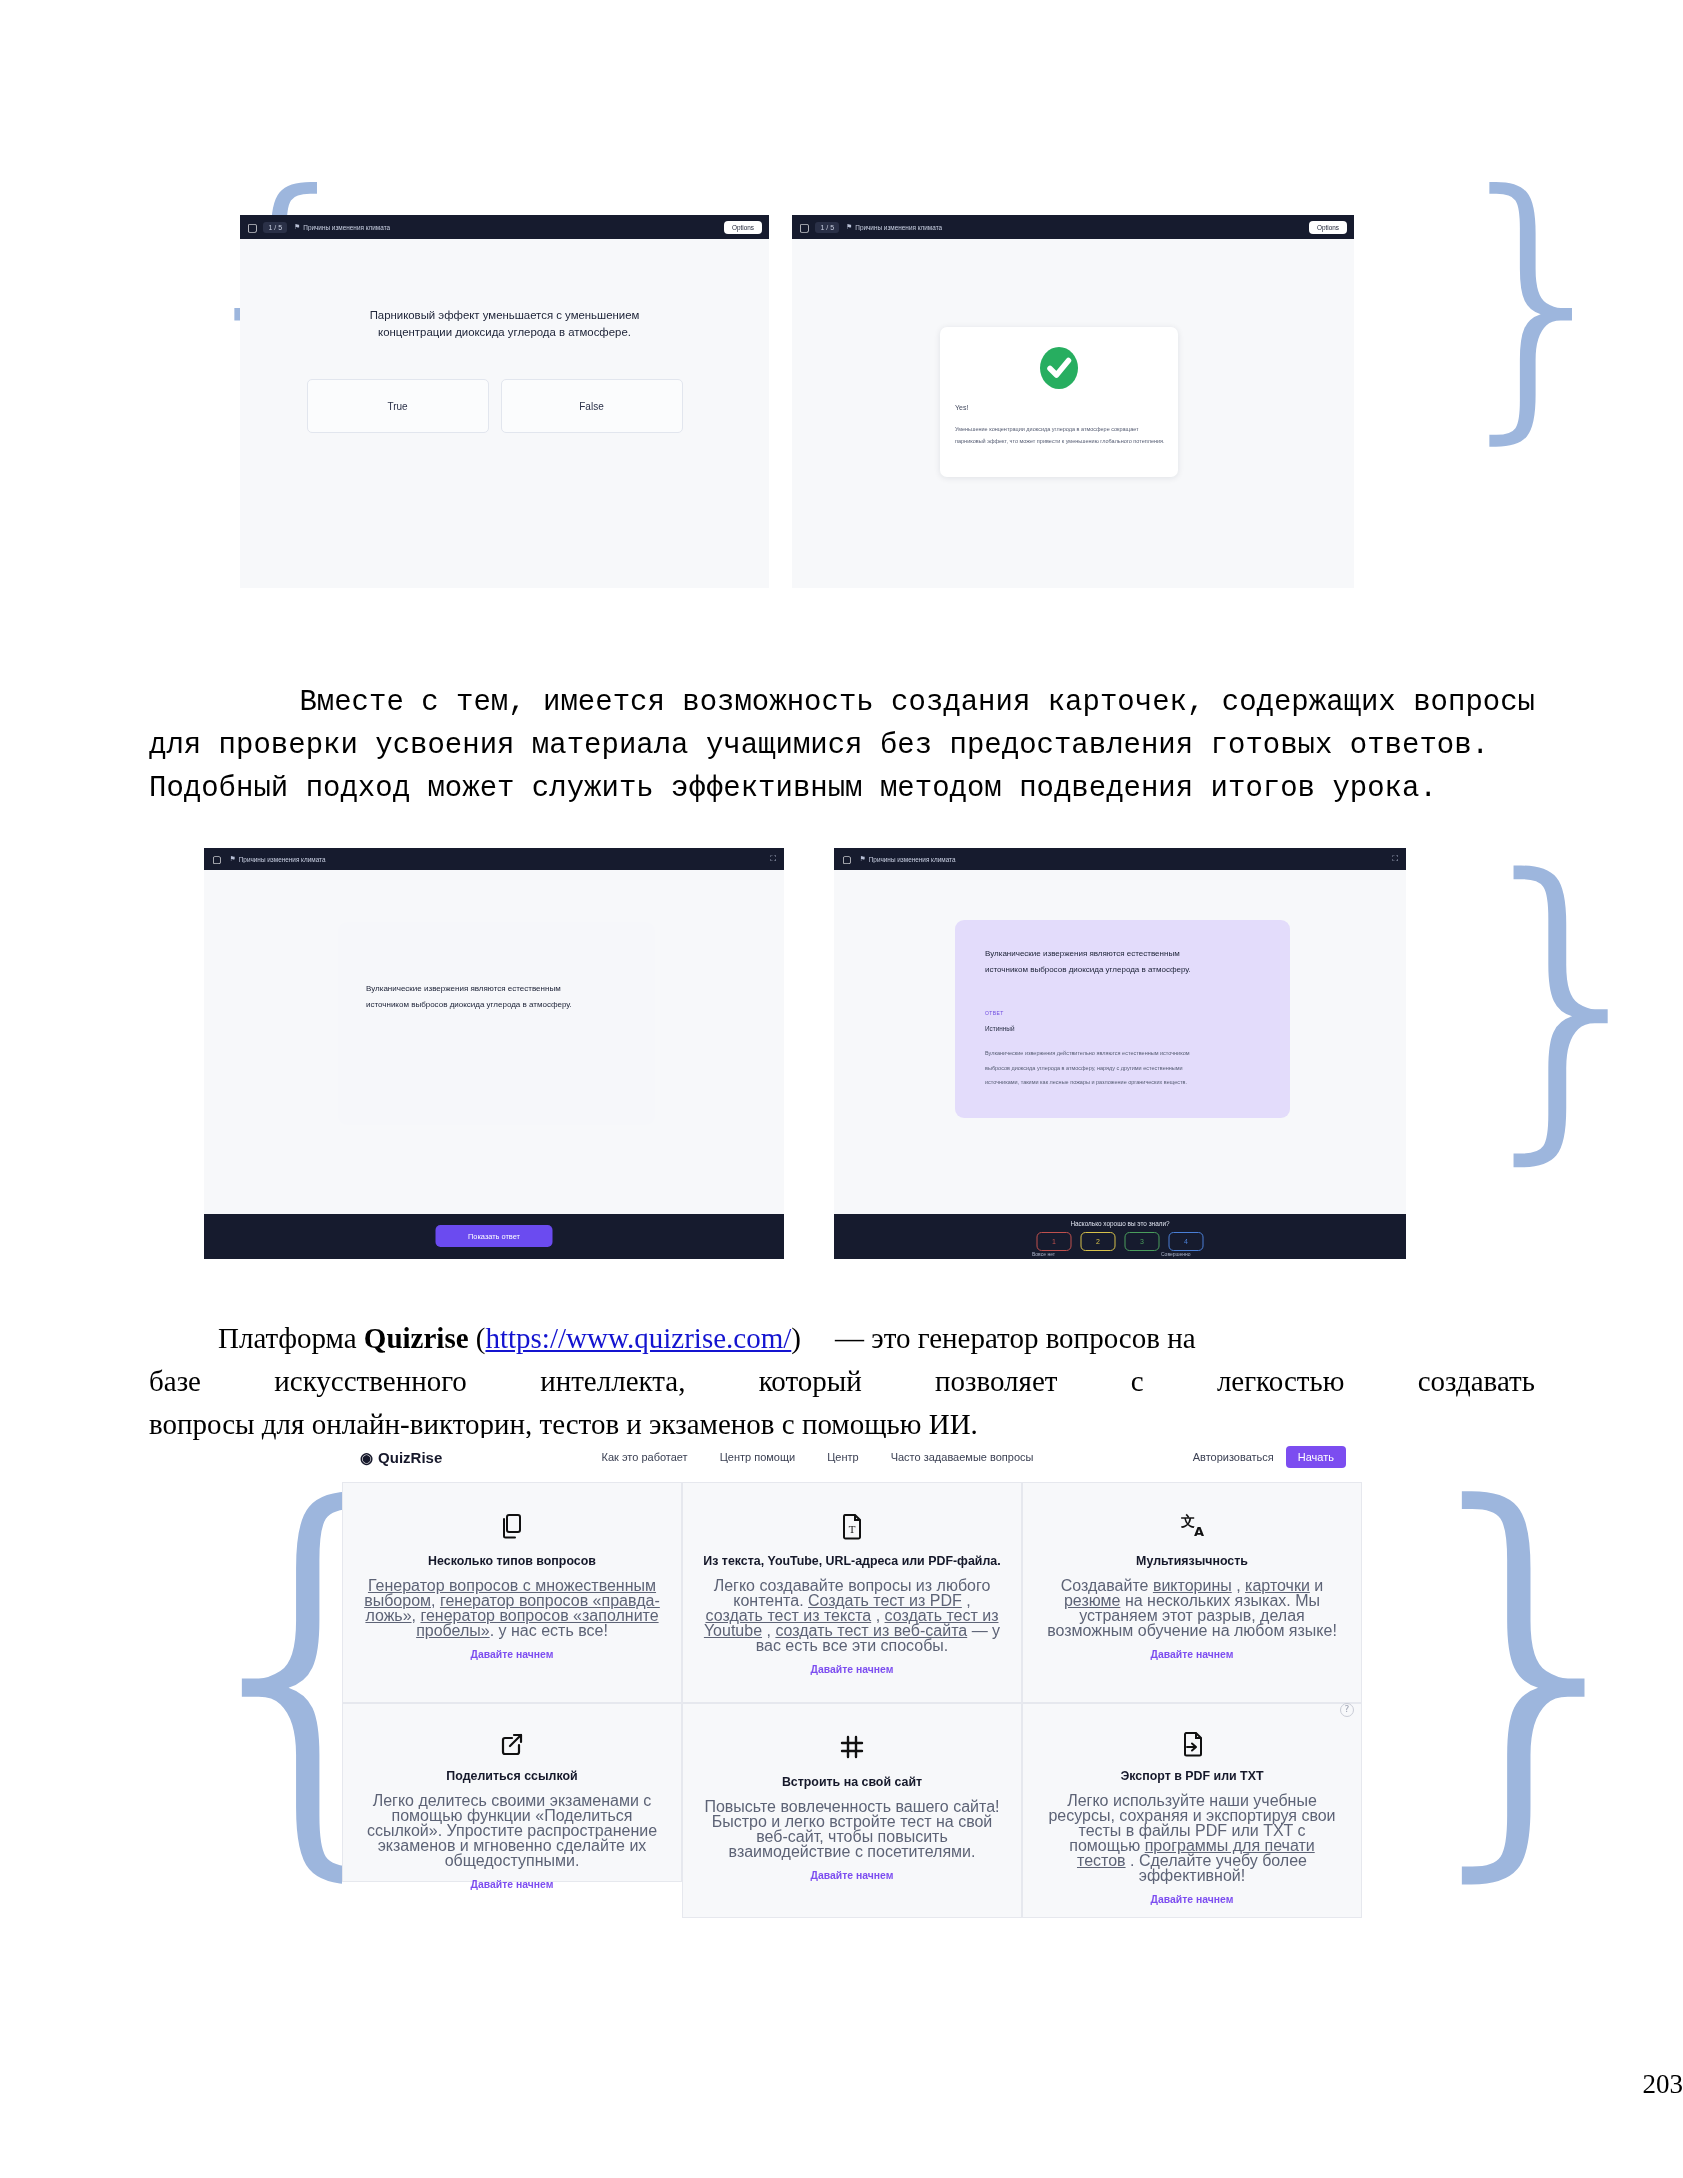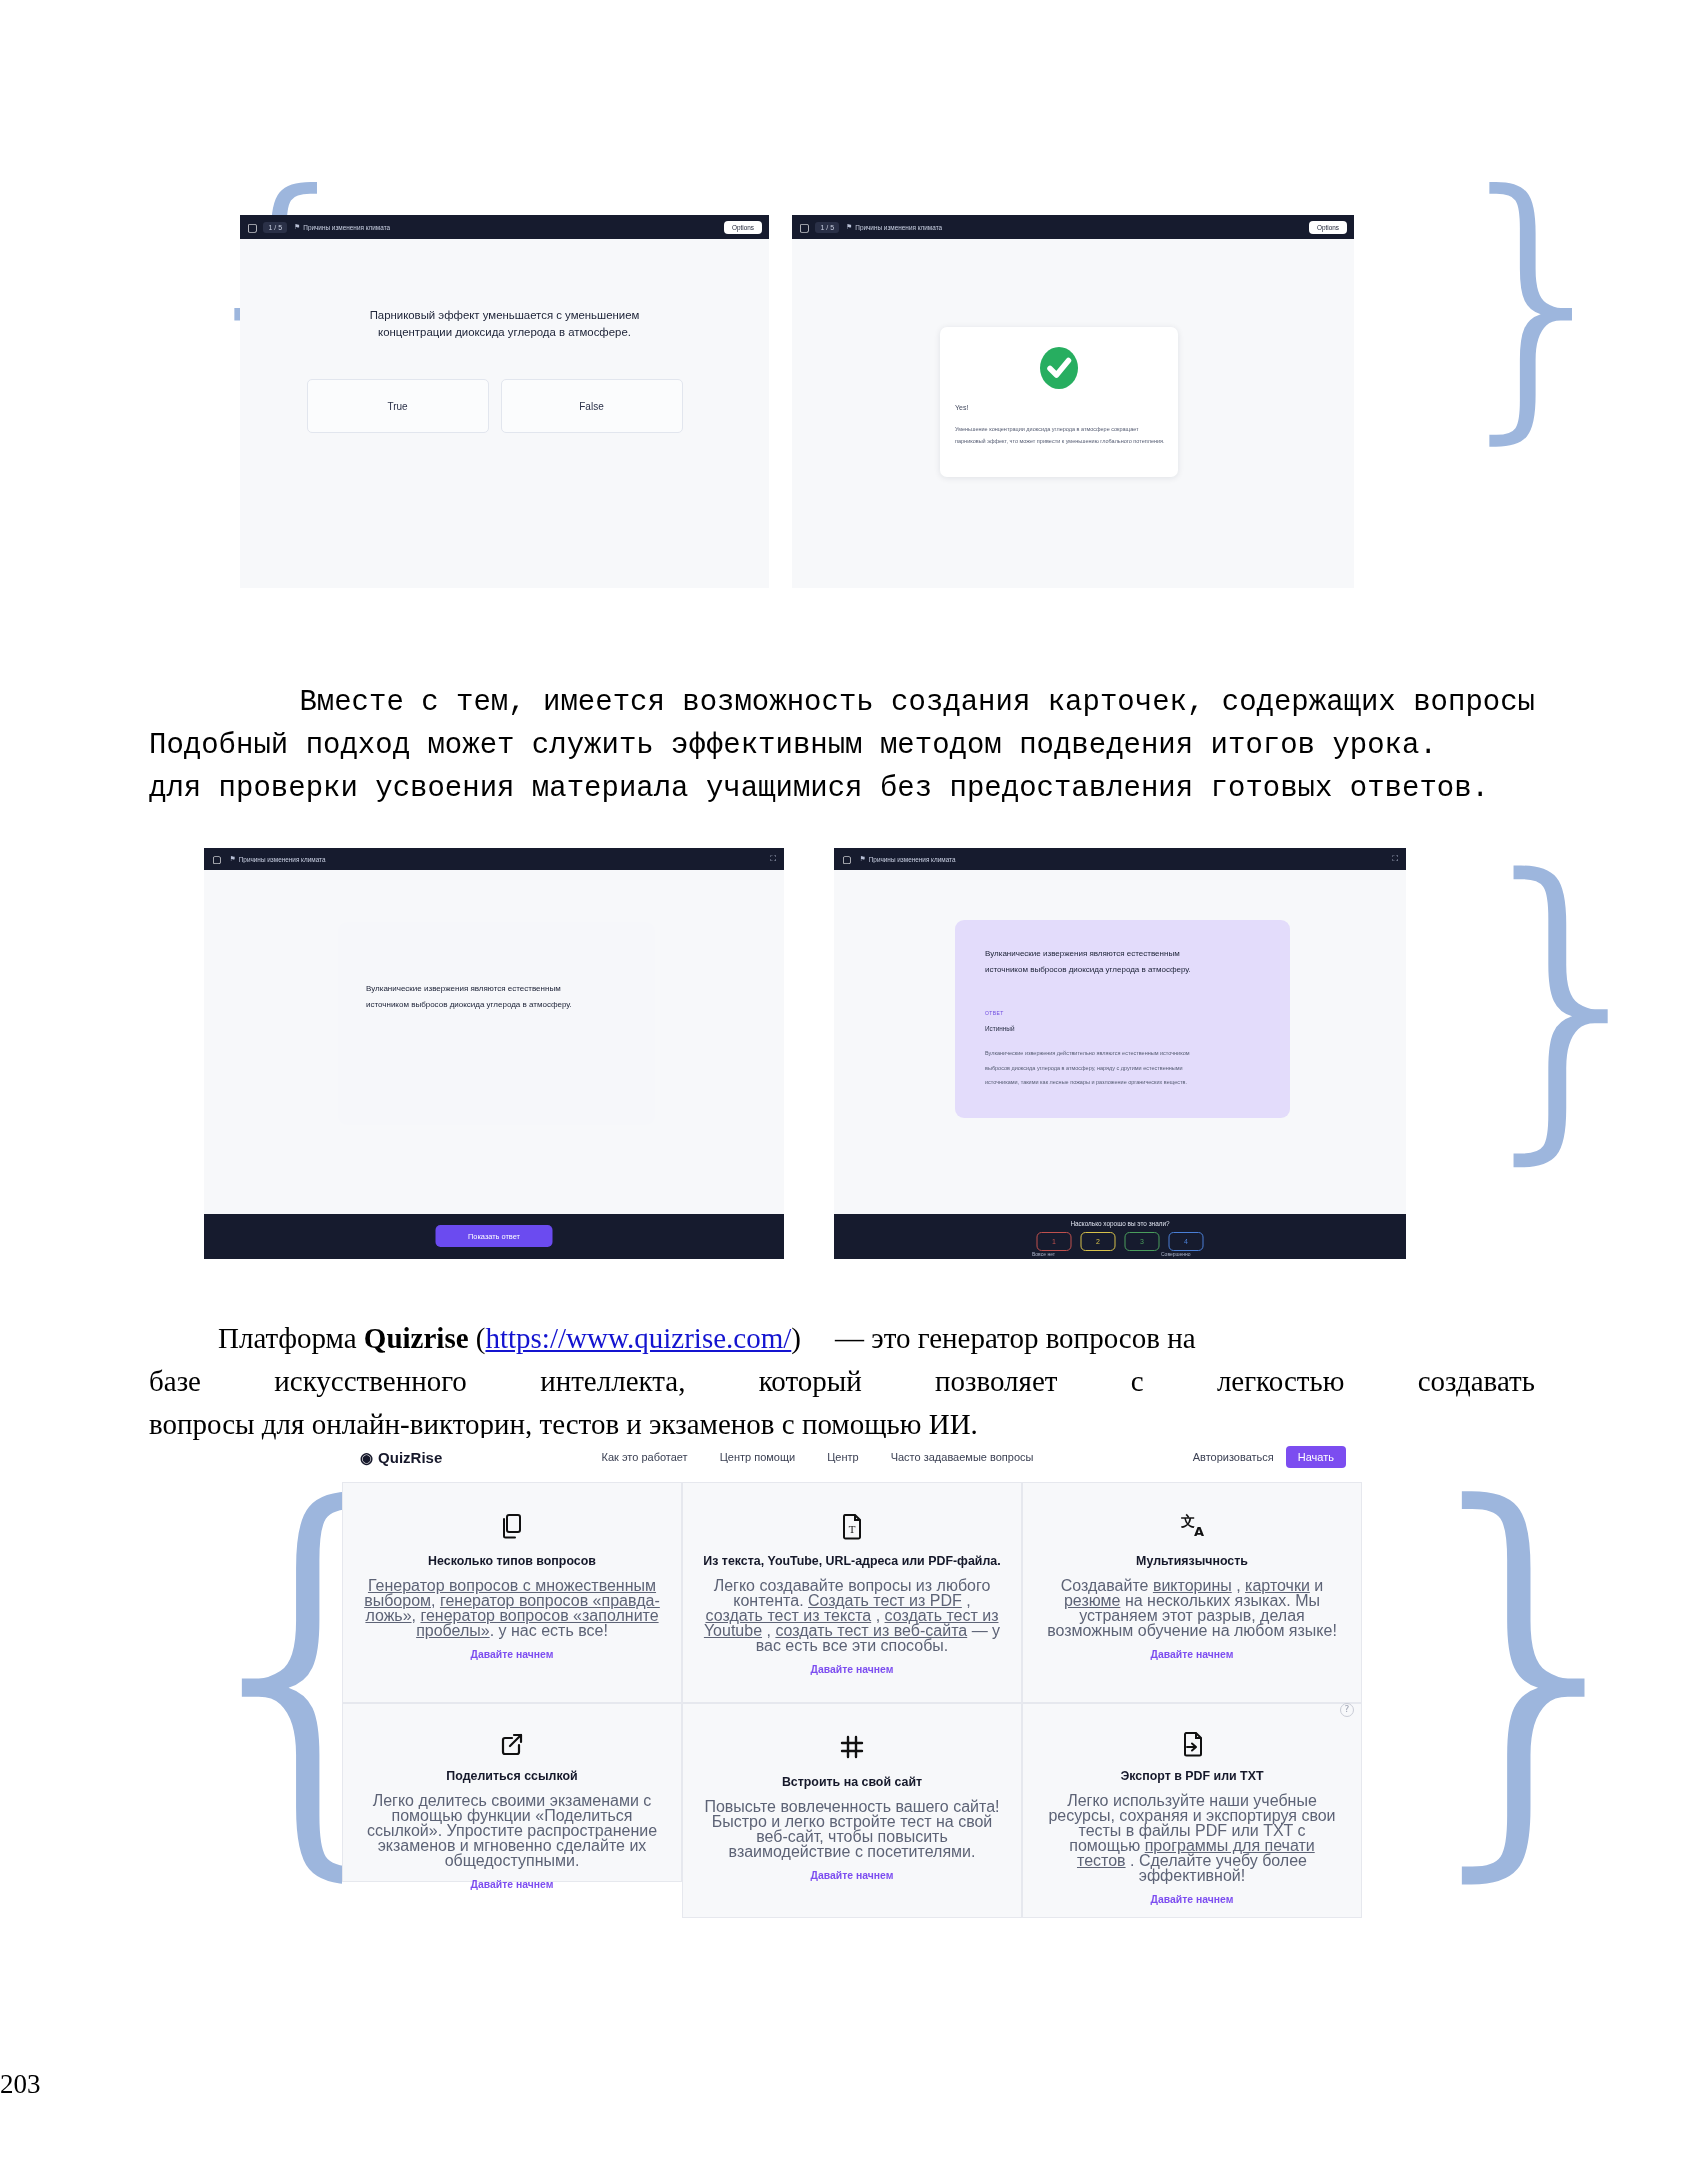--- a/index.html
+++ b/index.html
@@ -25,21 +25,21 @@
     text-align:justify;
     letter-spacing:0px;
   }
   .para .indent{display:inline-block;width:69px;}
   .j-line{display:flex;justify-content:space-between;}
   .link{color:#1414d0;text-decoration:underline;}
   .bold{font-weight:bold;}
 
   .page-number{
     position:absolute;left:0;top:2069px;width:1683px;
-    text-align:left;font-size:27px;color:#000;
+    text-align:right;font-size:27px;color:#000;
     font-family:"Liberation Serif", serif;
   }
 
   
   .brace{
     position:absolute;
     color:#9db6dd;
     font-weight:300;
     line-height:1;
     font-family:"DejaVu Sans", sans-serif;
@@ -248,22 +248,22 @@
       <div class="fb-body" style="left:15px;top:99px;font-size:5.5px;">Уменьшение концентрации диоксида углерода в атмосфере сокращает</div>
       <div class="fb-body" style="left:15px;top:111px;font-size:5.5px;">парниковый эффект, что может привести к уменьшению глобального потепления.</div>
     </div>
   </div>
 
   <div class="para" style="left:149px;top:681px;width:1386px;font-family:Liberation Mono, monospace;">
     <div class="j-line">
       <span class="indent"></span>
       <span>Вместе с тем, имеется возможность создания карточек, содержащих вопросы</span>
     </div>
+    <div>для проверки усвоения материала учащимися без предоставления готовых ответов.</div>
     <div>Подобный подход может служить эффективным методом подведения итогов урока.</div>
-    <div>для проверки усвоения материала учащимися без предоставления готовых ответов.</div>
   </div>
 
   <div class="brace" style="left:158px;top:837px;font-size:327px;transform:scaleX(1.1);">{</div>
   <div class="brace" style="left:1463px;top:837px;font-size:327px;transform:scaleX(1.1);">}</div>
 
   <div class="shot" style="left:204px;top:848px;width:580px;height:411px;">
     <div class="shot-topbar" style="height:22px;padding:0 8px;">
       <span class="tb-logo" style="font-size:10px;">▢</span>
       <span style="color:#b9c1d6;font-size:7px;margin-left:8px;">⚑</span>
       <span class="tb-title" style="font-size:6.4px;margin-left:3px;">Причины изменения климата</span>

